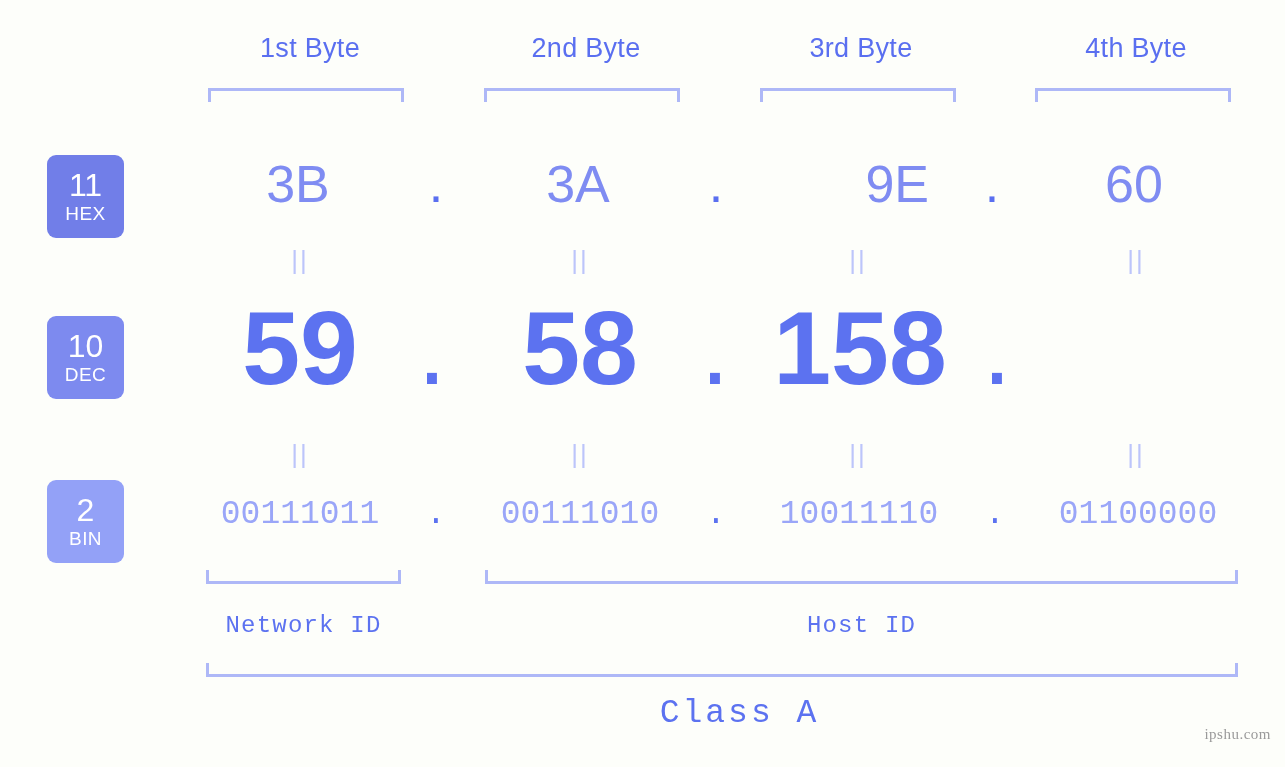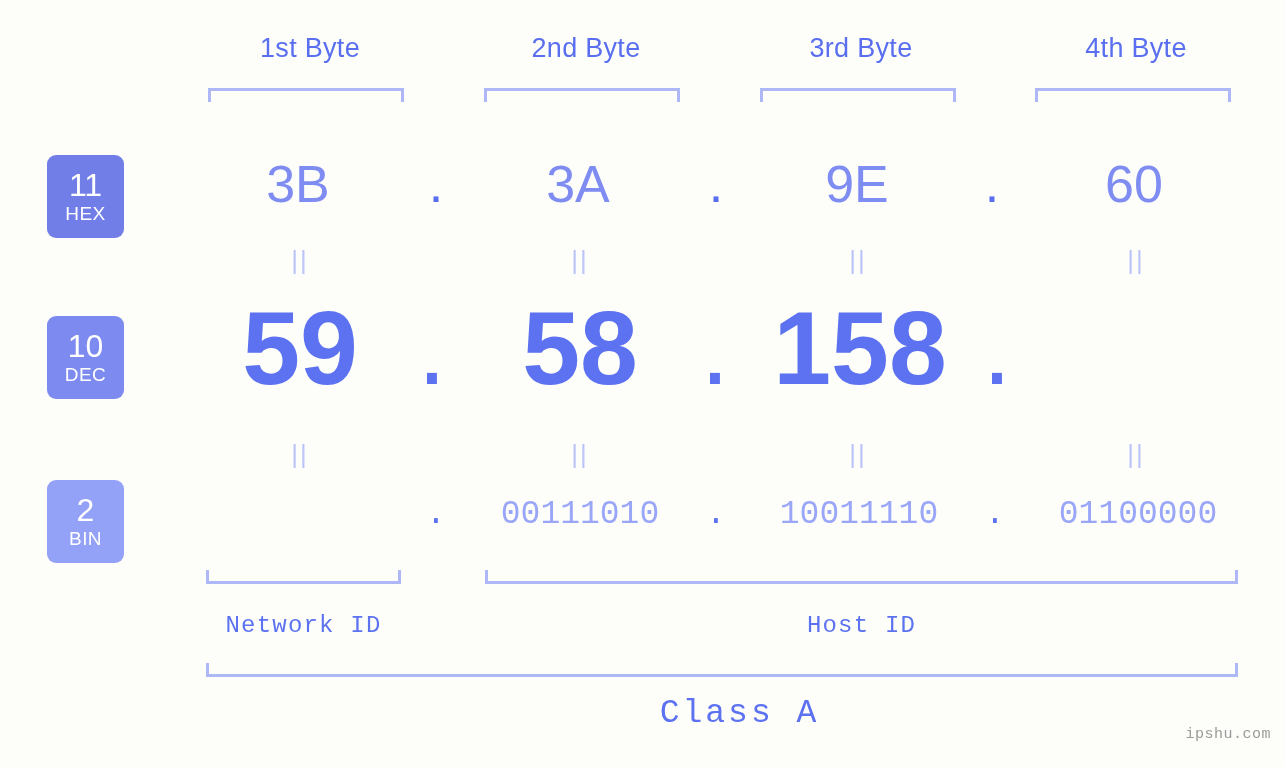--- a/index.html
+++ b/index.html
@@ -190,21 +190,21 @@
     color: #5c72f0;
     letter-spacing: 3px;
     white-space: nowrap;
   }
 
   
   .watermark {
     position: absolute;
     right: 14px;
     bottom: 24px;
-    font-family: Liberation Mono, monospace;
+    font-family: Liberation Serif, serif;
     font-size: 15px;
     color: #9a9a9a;
     letter-spacing: 0.5px;
     text-align: center;
   }
 </style>
 </head>
 <body>
 
 <div id="stage">
@@ -229,41 +229,42 @@
   </div>
   <div class="badge bin">
     <span class="num">2</span>
     <span class="sub">BIN</span>
   </div>
 
   <div class="cell hex-val" style="left:198px;">3B</div>
   <div class="cell hex-dot" style="left:416px;">.</div>
   <div class="cell hex-val" style="left:478px;">3A</div>
   <div class="cell hex-dot" style="left:696px;">.</div>
-  <div class="cell hex-val" style="left:757px;">9E</div>
+  <div class="cell hex-val" style="left:729px;text-align:right;">9E</div>
   <div class="cell hex-dot" style="left:972px;">.</div>
   <div class="cell hex-val" style="left:1034px;">60</div>
 
   <div class="eq row1" style="left:288px;">||</div>
   <div class="eq row1" style="left:568px;">||</div>
   <div class="eq row1" style="left:846px;">||</div>
   <div class="eq row1" style="left:1124px;">||</div>
 
   <div class="cell dec-val" style="left:180px;">59</div>
   <div class="cell dec-dot" style="left:412px;">.</div>
   <div class="cell dec-val" style="left:460px;">58</div>
   <div class="cell dec-dot" style="left:695px;">.</div>
   <div class="cell dec-val" style="left:740px;">158</div>
   <div class="cell dec-dot" style="left:977px;">.</div>
 
   <div class="eq row2" style="left:288px;">||</div>
   <div class="eq row2" style="left:568px;">||</div>
   <div class="eq row2" style="left:846px;">||</div>
   <div class="eq row2" style="left:1124px;">||</div>
 
+  <div class="cell bin-val" style="left:185px;">00111011</div>
   <div class="cell bin-dot" style="left:418px;">.</div>
   <div class="cell bin-val" style="left:465px;">00111010</div>
   <div class="cell bin-dot" style="left:698px;">.</div>
   <div class="cell bin-val" style="left:744px;">10011110</div>
   <div class="cell bin-dot" style="left:977px;">.</div>
   <div class="cell bin-val" style="left:1023px;">01100000</div>
 
   <div class="bot-bracket ids" style="left:206px; width:195px;"></div>
   <div class="bot-bracket ids" style="left:485px; width:753px;"></div>
 

